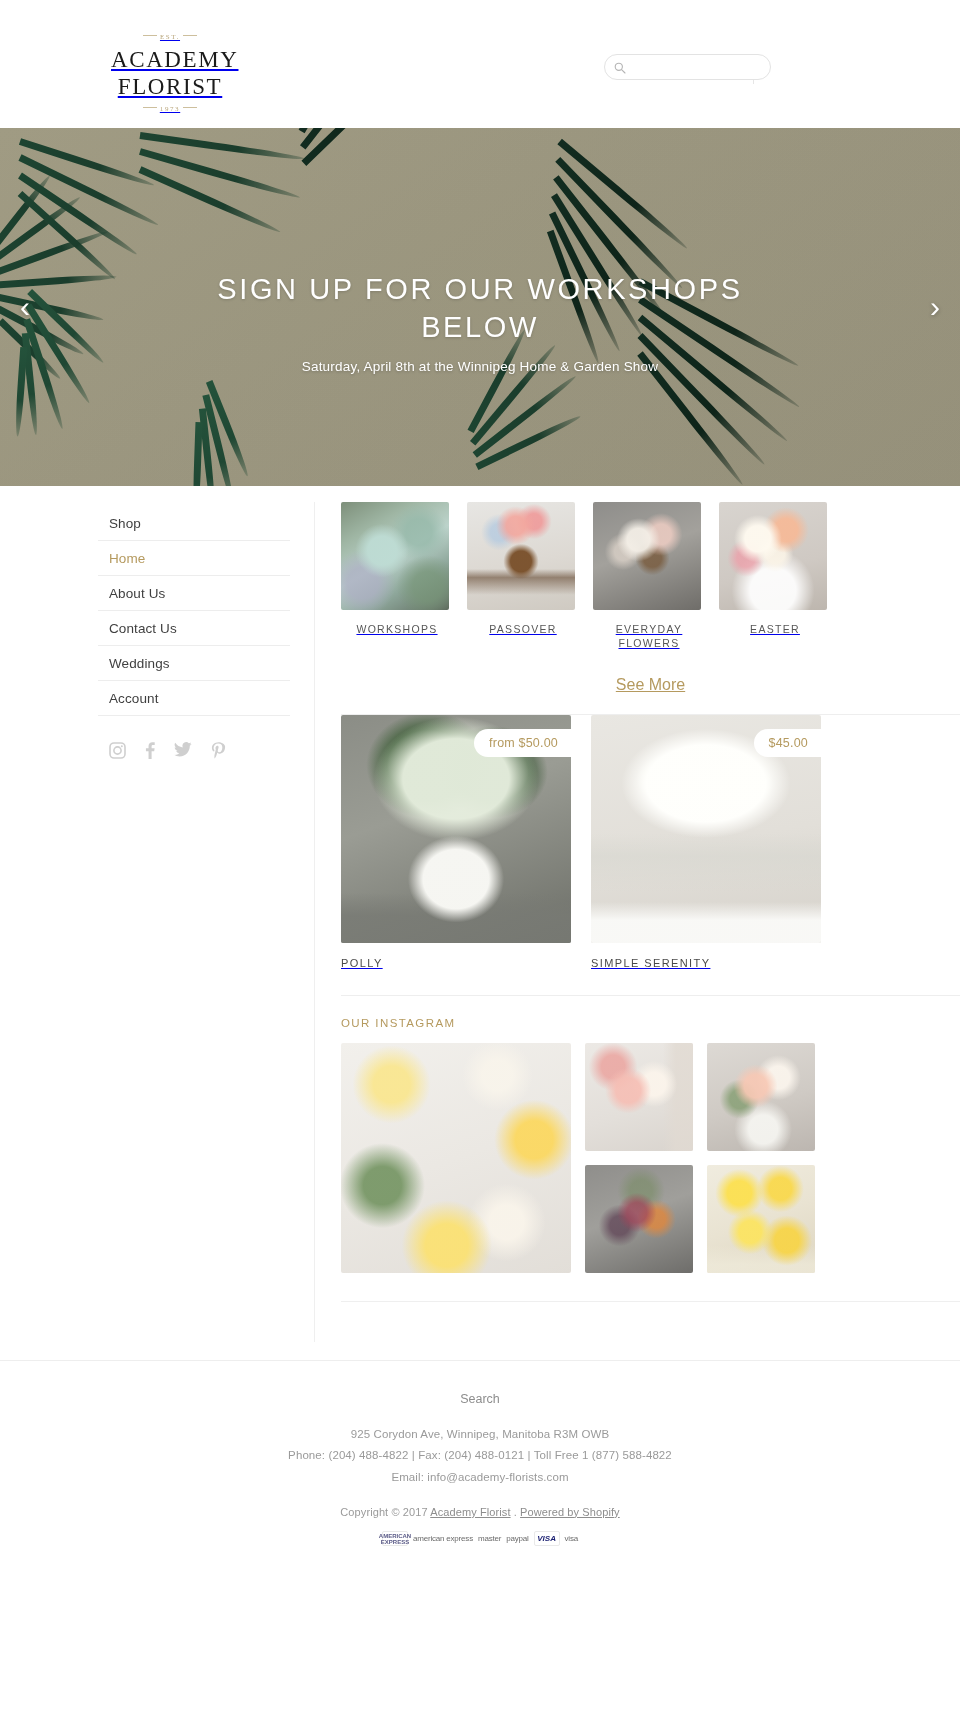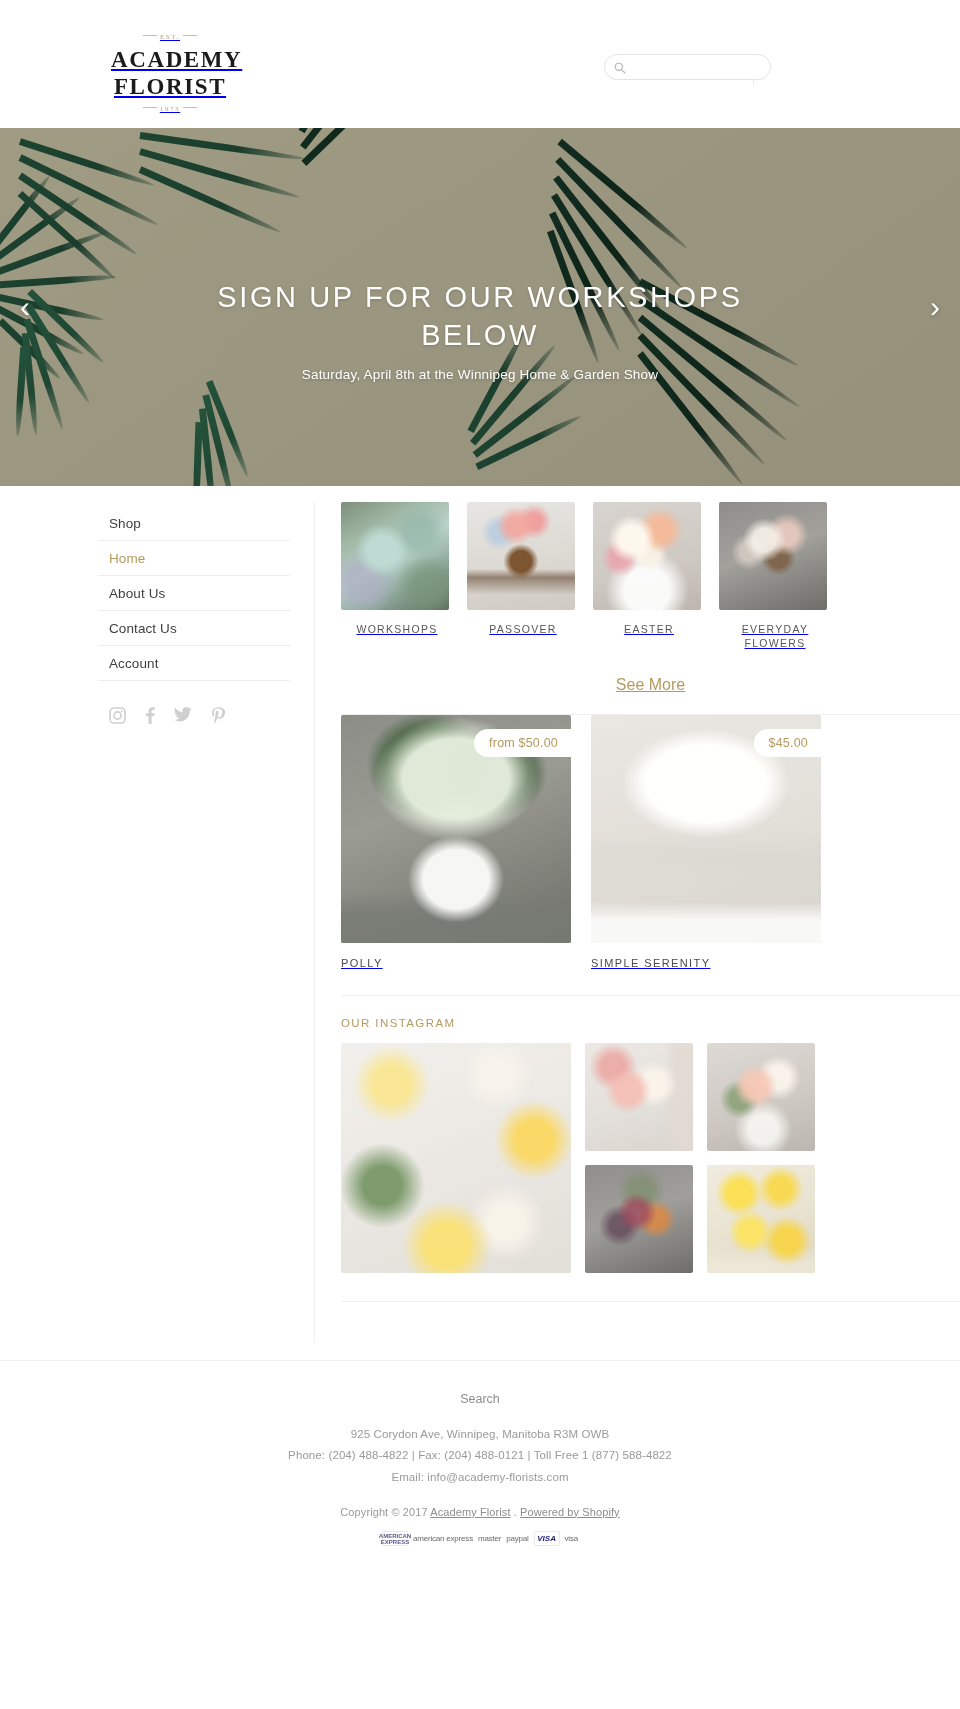--- a/index.html
+++ b/index.html
@@ -36,21 +36,21 @@
     margin-bottom: 5px;
     white-space: nowrap;
   }
   .logo-est .rule { display:inline-block; width: 14px; height:1px; background:#cdbf9d; vertical-align: 3px; margin: 0 3px;}
   .logo-name {
     font-family: "Liberation Serif", serif;
     font-size: 23px;
     letter-spacing: 1.6px;
     color: #1b1b1b;
     line-height: 1.18;
-    font-weight: 700;
+    font-weight: 400;
   }
   .logo-year {
     font-family: "Liberation Serif", serif;
     font-size: 7px;
     letter-spacing: 1.6px;
     color: #b9a67c;
     margin-top: 6px;
     white-space: nowrap;
   }
   .logo-year .rule { display:inline-block; width: 14px; height:1px; background:#cdbf9d; vertical-align: 3px; margin: 0 3px;}
@@ -132,21 +132,21 @@
     text-align: center;
     z-index: 5;
   }
   .hero-title {
     color: #ffffff;
     font-size: 29px;
     letter-spacing: 2.6px;
     font-weight: 400;
     line-height: 1.32;
     max-width: 560px;
-    margin: 12px auto;
+    margin: 4px auto;
     text-shadow: 0 1px 3px rgba(0,0,0,.18);
   }
   .hero-sub {
     color: #ffffff;
     font-size: 13.5px;
     letter-spacing: .2px;
     margin-top: 12px;
     text-shadow: 0 1px 3px rgba(0,0,0,.25);
   }
   .hero-arrow {
@@ -533,20 +533,21 @@
   </div>
 </div>
 
 <div class="content">
 
   <div class="sidebar">
     <a class="nav-item" href="#">Shop</a>
     <a class="nav-item active" href="#">Home</a>
     <a class="nav-item" href="#">About Us</a>
     <a class="nav-item" href="#">Contact Us</a>
+    <a class="nav-item" href="#">Weddings</a>
     <a class="nav-item" href="#">Account</a>
 
     <div class="social-row">
       <a class="si" href="#">
         <svg width="17" height="17" viewBox="0 0 17 17">
             <rect x="1" y="1" width="15" height="15" rx="4" stroke="#cfcfcf" stroke-width="1.6" fill="none"></rect>
             <circle cx="8.5" cy="8.5" r="3.6" stroke="#cfcfcf" stroke-width="1.6" fill="none"></circle>
             <circle cx="12.8" cy="4.3" r="1" fill="#cfcfcf"></circle>
           </svg>
       </a>
@@ -578,29 +579,29 @@
         <div class="cat-label">WORKSHOPS</div>
       </a>
       <a class="cat" href="#">
         <div class="cat-img">
             <div class="ph ph-pass"></div>
           </div>
         <div class="cat-label">PASSOVER</div>
       </a>
       <a class="cat" href="#">
         <div class="cat-img">
+            <div class="ph ph-every"></div>
+          </div>
+        <div class="cat-label">EVERYDAY FLOWERS</div>
+      </a>
+      <a class="cat" href="#">
+        <div class="cat-img">
             <div class="ph ph-east"></div>
           </div>
         <div class="cat-label">EASTER</div>
-      </a>
-      <a class="cat" href="#">
-        <div class="cat-img">
-            <div class="ph ph-every"></div>
-          </div>
-        <div class="cat-label">EVERYDAY FLOWERS</div>
       </a>
     </div>
 
     <div class="see-more-wrap">
       <a class="see-more" href="#">See More</a>
     </div>
 
     <div class="prod-row">
       <a class="prod" href="#">
         <div class="prod-img">

